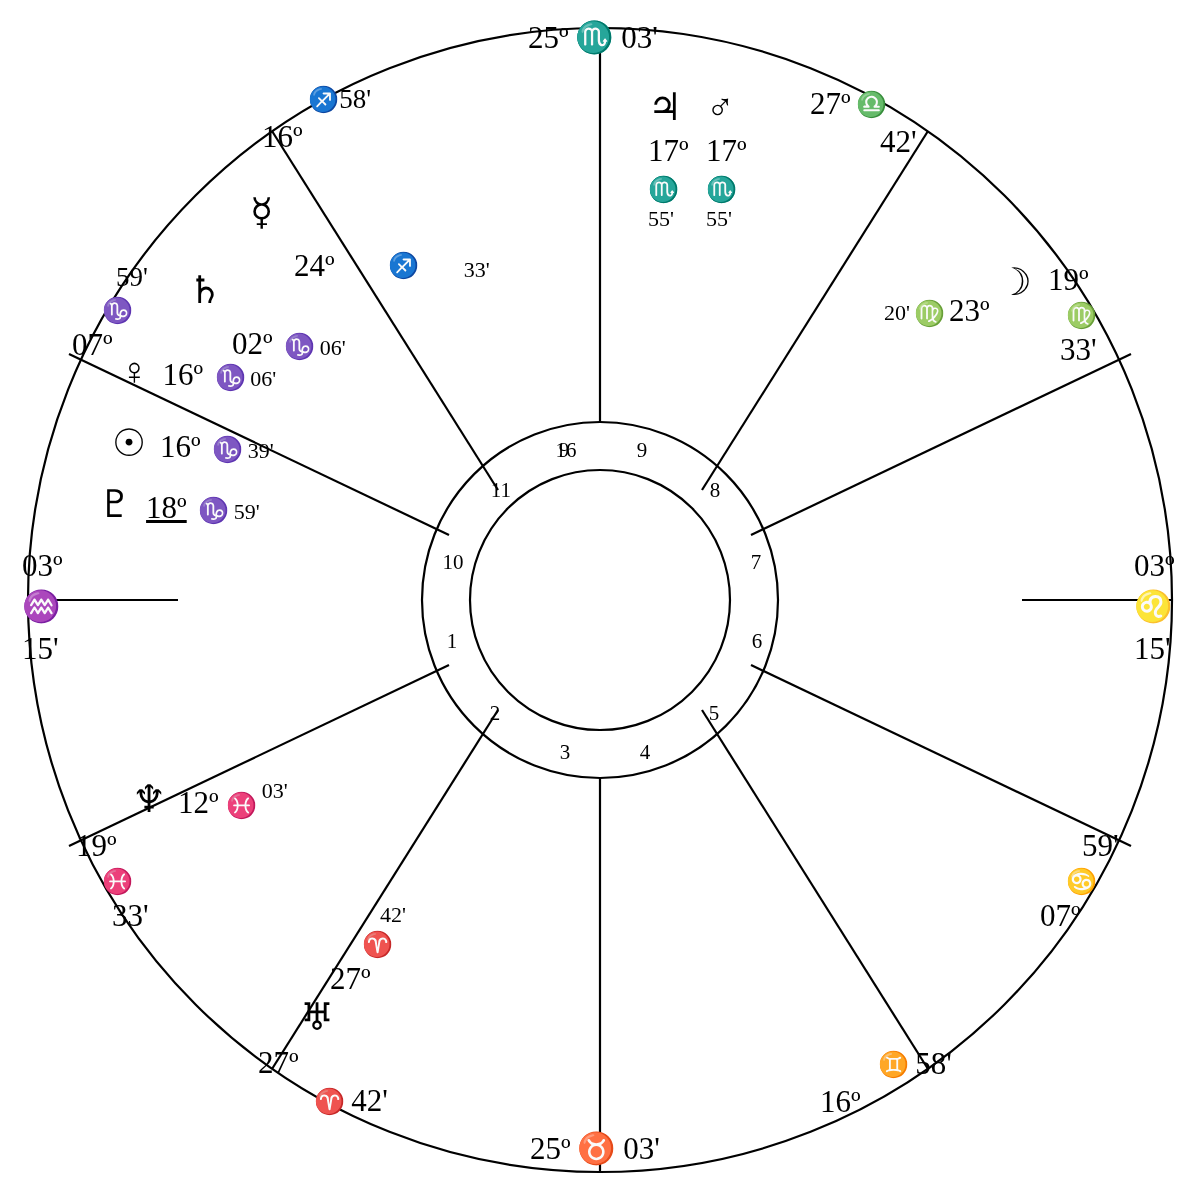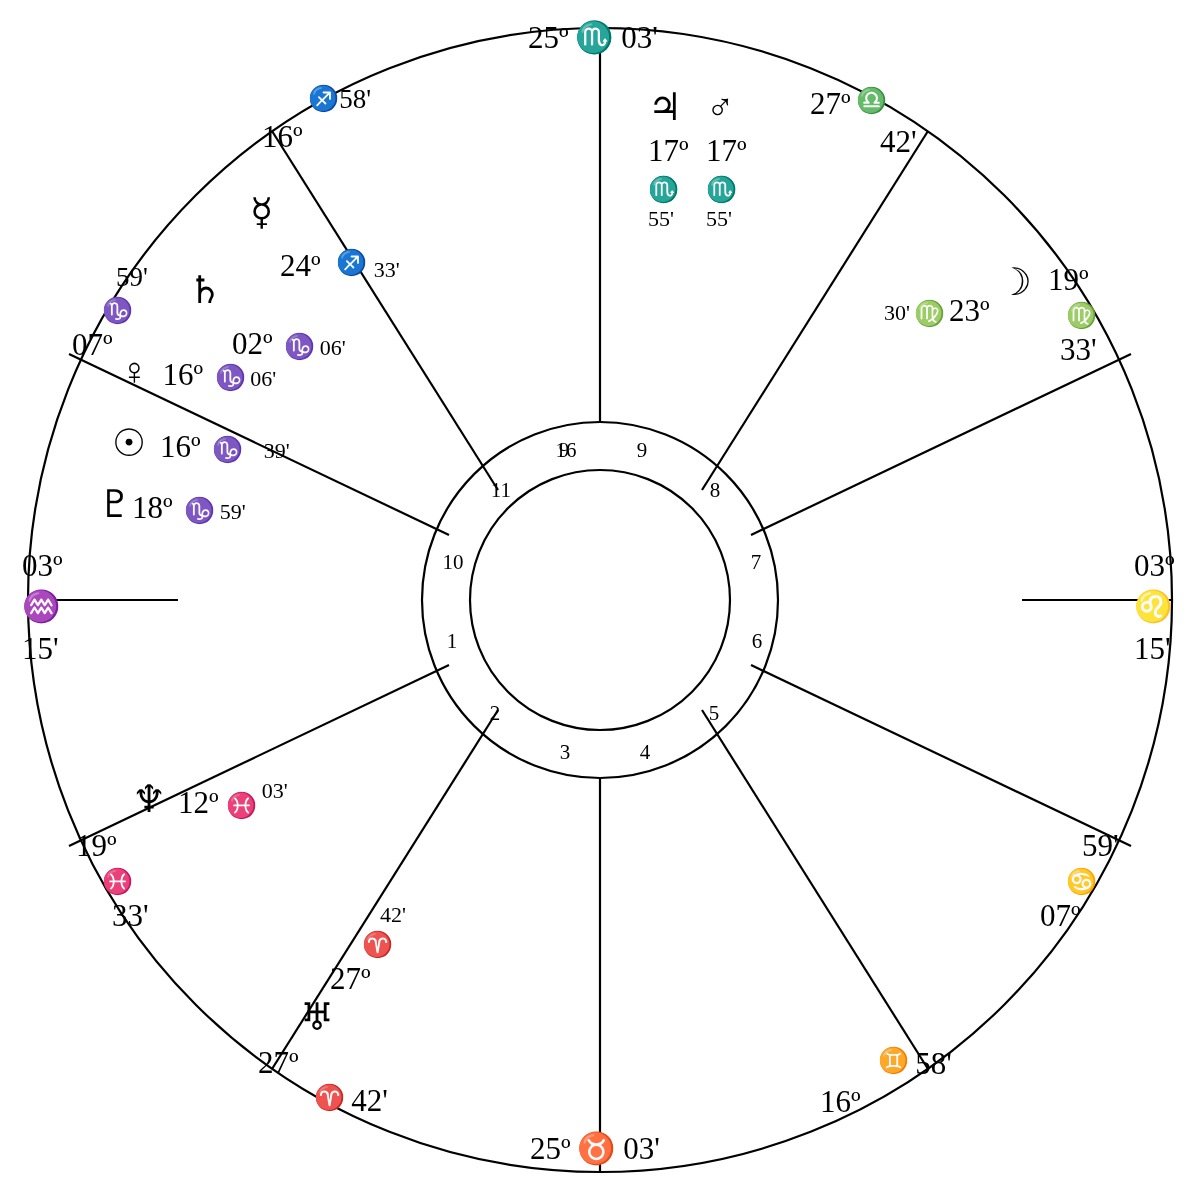--- a/index.html
+++ b/index.html
@@ -40,21 +40,21 @@
     margin-top: -12px;
     font-family: "Liberation Serif", serif;
   }
   .deg-big { font-size: 31px; }
   .deg-mid { font-size: 27px; }
   .deg-small { font-size: 22px; }
   .glyph-big { font-size: 38px; }
   .glyph-mid { font-size: 31px; }
   .glyph-small { font-size: 25px; }
   .stack { position: absolute; }
-  .row { display: flex; align-items: flex-start; }
+  .row { display: flex; align-items: center; }
 </style>
 </head>
 <body>
 
 <div id="chart-root">
 
   <svg class="wheel" viewBox="0 0 1200 1200">
     <g fill="none" stroke="#000000" stroke-width="2.2">
 
       <circle cx="600" cy="600" r="572"></circle>
@@ -189,30 +189,30 @@
   </div>
 
   <div class="stack" style="left:706px; top:85px;">
     <div class="glyph-big">♂</div>
     <div class="deg-big" style="margin-top:4px;">17º</div>
     <div class="glyph-small" style="margin-top:6px;">♏</div>
     <div class="deg-small" style="margin-top:2px;">55'</div>
   </div>
 
   <div class="lbl row" style="left:884px; top:295px;">
-    <span class="deg-small" style="align-self:flex-end; margin-bottom:2px;">30'</span>
+    <span class="deg-small" style="align-self:flex-end; margin-bottom:2px;">20'</span>
     <span class="glyph-small" style="margin-left:4px; align-self:flex-end;">♍</span>
     <span class="deg-big" style="margin-left:4px;">23º</span>
     <span class="glyph-big" style="margin-left:8px; align-self:flex-start; margin-top:-32px;">☽</span>
   </div>
 
   <div class="stack" style="left:250px; top:190px;">
     <div class="glyph-big">☿</div>
   </div>
-  <div class="lbl row" style="left:280px; top:250px;">
+  <div class="lbl row" style="left:294px; top:250px;gap:38px;">
     <span class="deg-big">24º</span>
     <span class="glyph-small" style="margin-left:16px;">♐</span>
     <span class="deg-small" style="margin-left:6px; align-self:flex-end;">33'</span>
   </div>
 
   <div class="stack" style="left:188px; top:268px;">
     <div class="glyph-big">♄</div>
   </div>
   <div class="lbl row" style="left:232px; top:328px;">
     <span class="deg-big">02º</span>
@@ -224,26 +224,26 @@
     <span class="glyph-big">♀</span>
     <span class="deg-big" style="margin-left:14px; align-self:flex-end;">16º</span>
     <span class="glyph-small" style="margin-left:12px; align-self:flex-end;">♑</span>
     <span class="deg-small" style="margin-left:4px; align-self:flex-end;">06'</span>
   </div>
 
   <div class="lbl row" style="left:112px; top:424px;">
     <span class="glyph-big">☉</span>
     <span class="deg-big" style="margin-left:14px; align-self:flex-end;">16º</span>
     <span class="glyph-small" style="margin-left:12px; align-self:flex-end;">♑</span>
-    <span class="deg-small" style="margin-left:20px; align-self:flex-end;">39'</span>
+    <span class="deg-small" style="margin-left:4px; align-self:flex-end;">39'</span>
   </div>
 
   <div class="lbl row" style="left:98px; top:485px;">
     <span class="glyph-big">♇</span>
-    <span class="deg-big" style="align-self:flex-end;">18º</span>
+    <span class="deg-big" style="margin-left:14px; align-self:flex-end;text-decoration:underline;">18º</span>
     <span class="glyph-small" style="margin-left:12px; align-self:flex-end;">♑</span>
     <span class="deg-small" style="margin-left:4px; align-self:flex-end;">59'</span>
   </div>
 
   <div class="lbl row" style="left:132px; top:780px;">
     <span class="glyph-big">♆</span>
     <span class="deg-big" style="margin-left:12px; align-self:flex-end;">12º</span>
     <span class="glyph-small" style="margin-left:8px; align-self:flex-end;">♓</span>
     <span class="deg-small" style="margin-left:4px; align-self:flex-start;">03'</span>
   </div>

